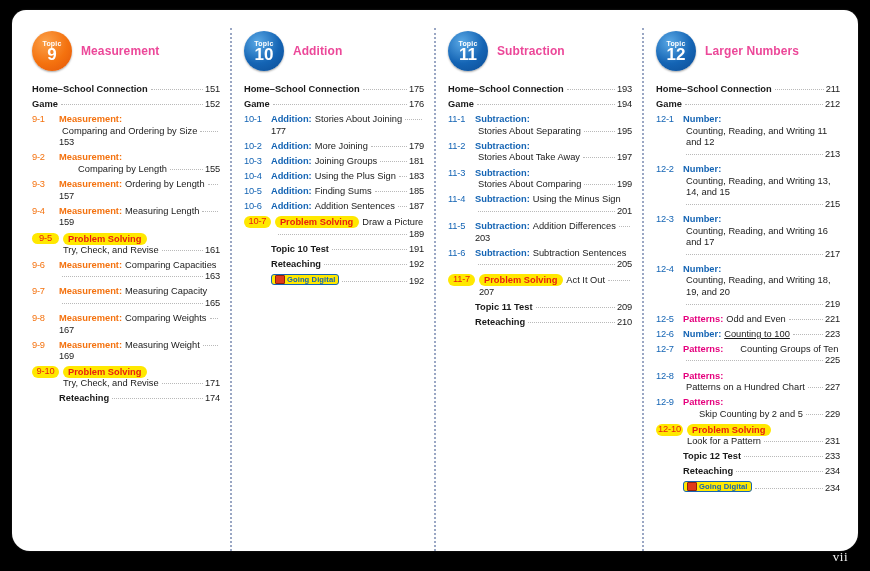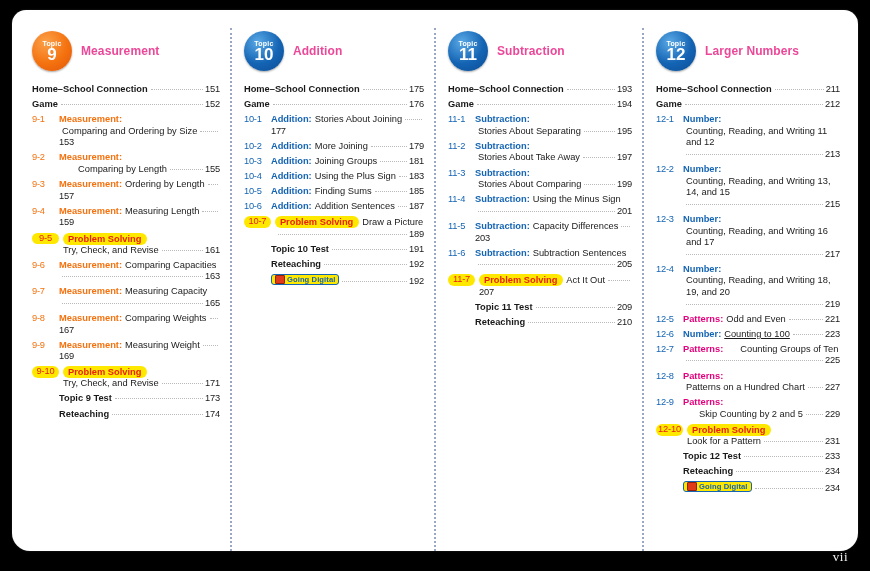--- a/index.html
+++ b/index.html
@@ -245,29 +245,20 @@
                 <span class="ps">Problem Solving</span>
                 <span class="t">Try, Check, and Revise</span>
                 <span class="d"></span>
                 <span class="p">171</span>
               </div>
             </div>
           </div>
           <div class="row sub" style="padding-left: 27px;">
             <div class="txt">
               <div class="lead">
-                <span class="t bold">Topic 9 Test</span>
-                <span class="d"></span>
-                <span class="p">173</span>
-              </div>
-            </div>
-          </div>
-          <div class="row sub" style="padding-left: 27px;">
-            <div class="txt">
-              <div class="lead">
                 <span class="t bold">Reteaching</span>
                 <span class="d"></span>
                 <span class="p">174</span>
               </div>
             </div>
           </div>
         </div>
       </div>
       <div class="col c2">
         <div class="topic-head">
@@ -474,21 +465,21 @@
                 <span class="d"></span>
                 <span class="p">201</span>
               </div>
             </div>
           </div>
           <div class="row lesson">
             <div class="num blue">11-5</div>
             <div class="txt">
               <div class="lead" style="flex-wrap:wrap;">
                 <span class="lbl blue">Subtraction:</span>
-                <span class="t" style="margin-left:3px;">Capacity Differences</span>
+                <span class="t" style="margin-left:3px;">Addition Differences</span>
                 <span class="d"></span>
                 <span class="p">203</span>
               </div>
             </div>
           </div>
           <div class="row lesson">
             <div class="num blue">11-6</div>
             <div class="txt">
               <div class="lead" style="flex-wrap:wrap;">
                 <span class="lbl blue">Subtraction:</span>

